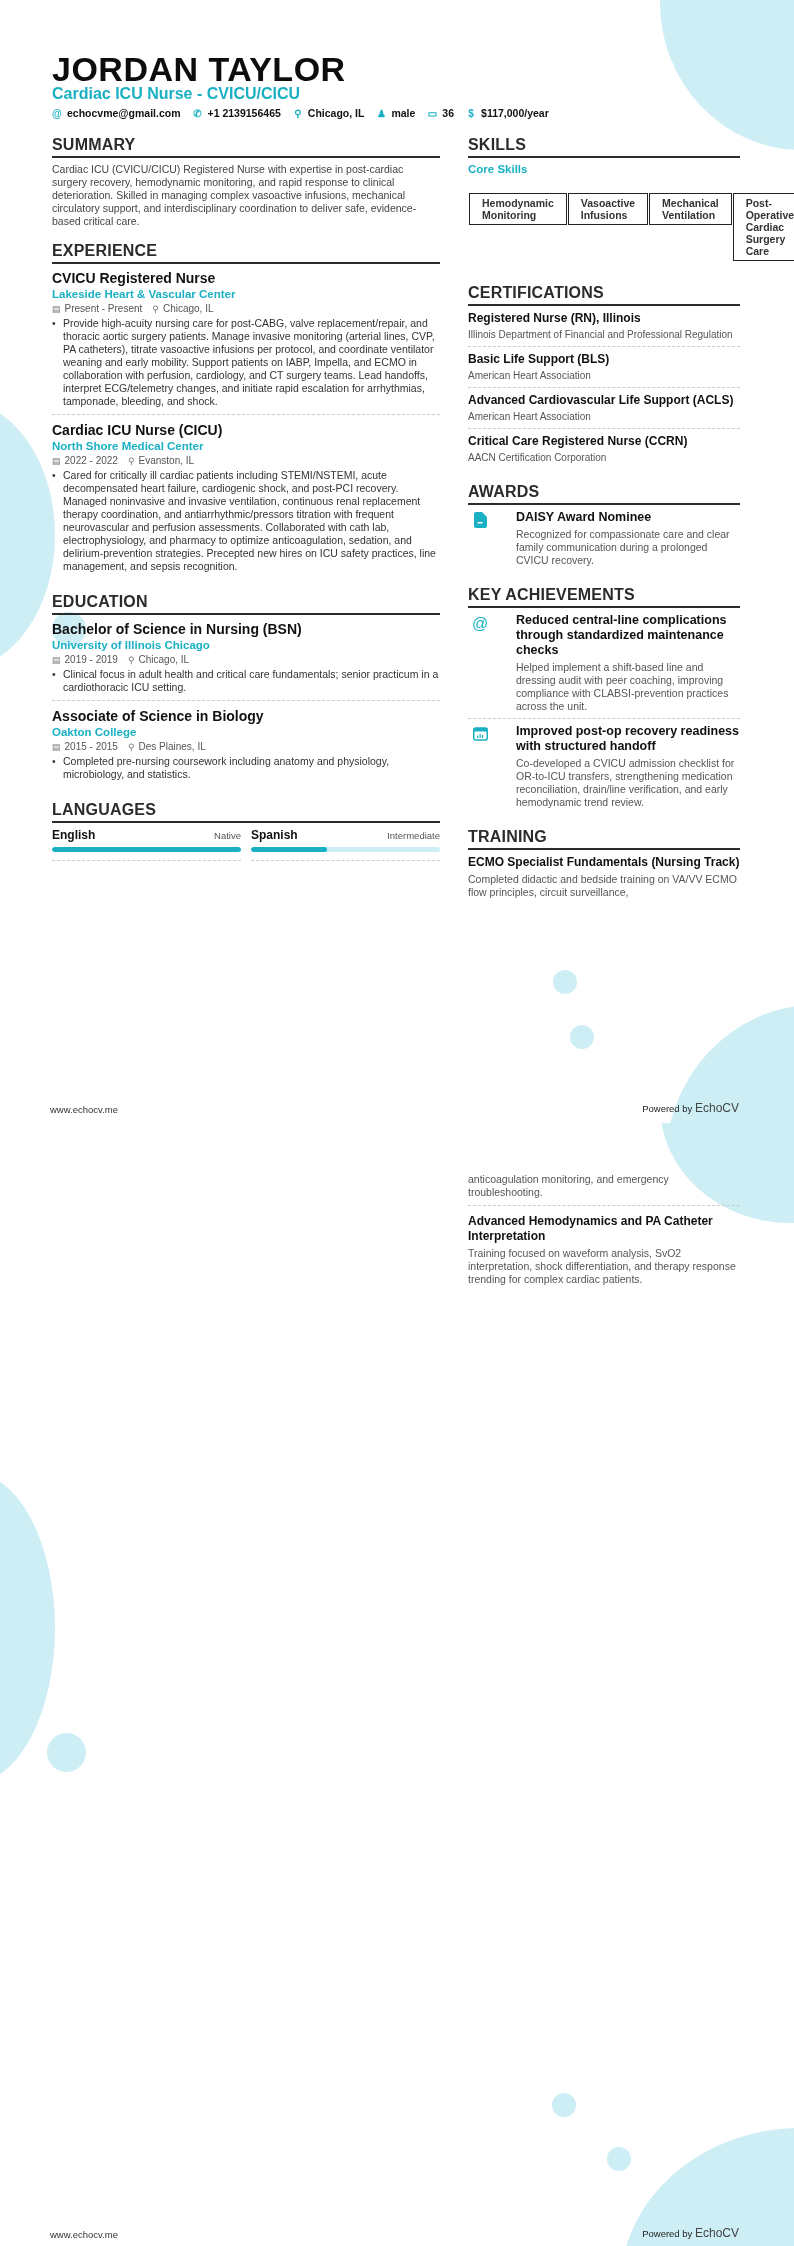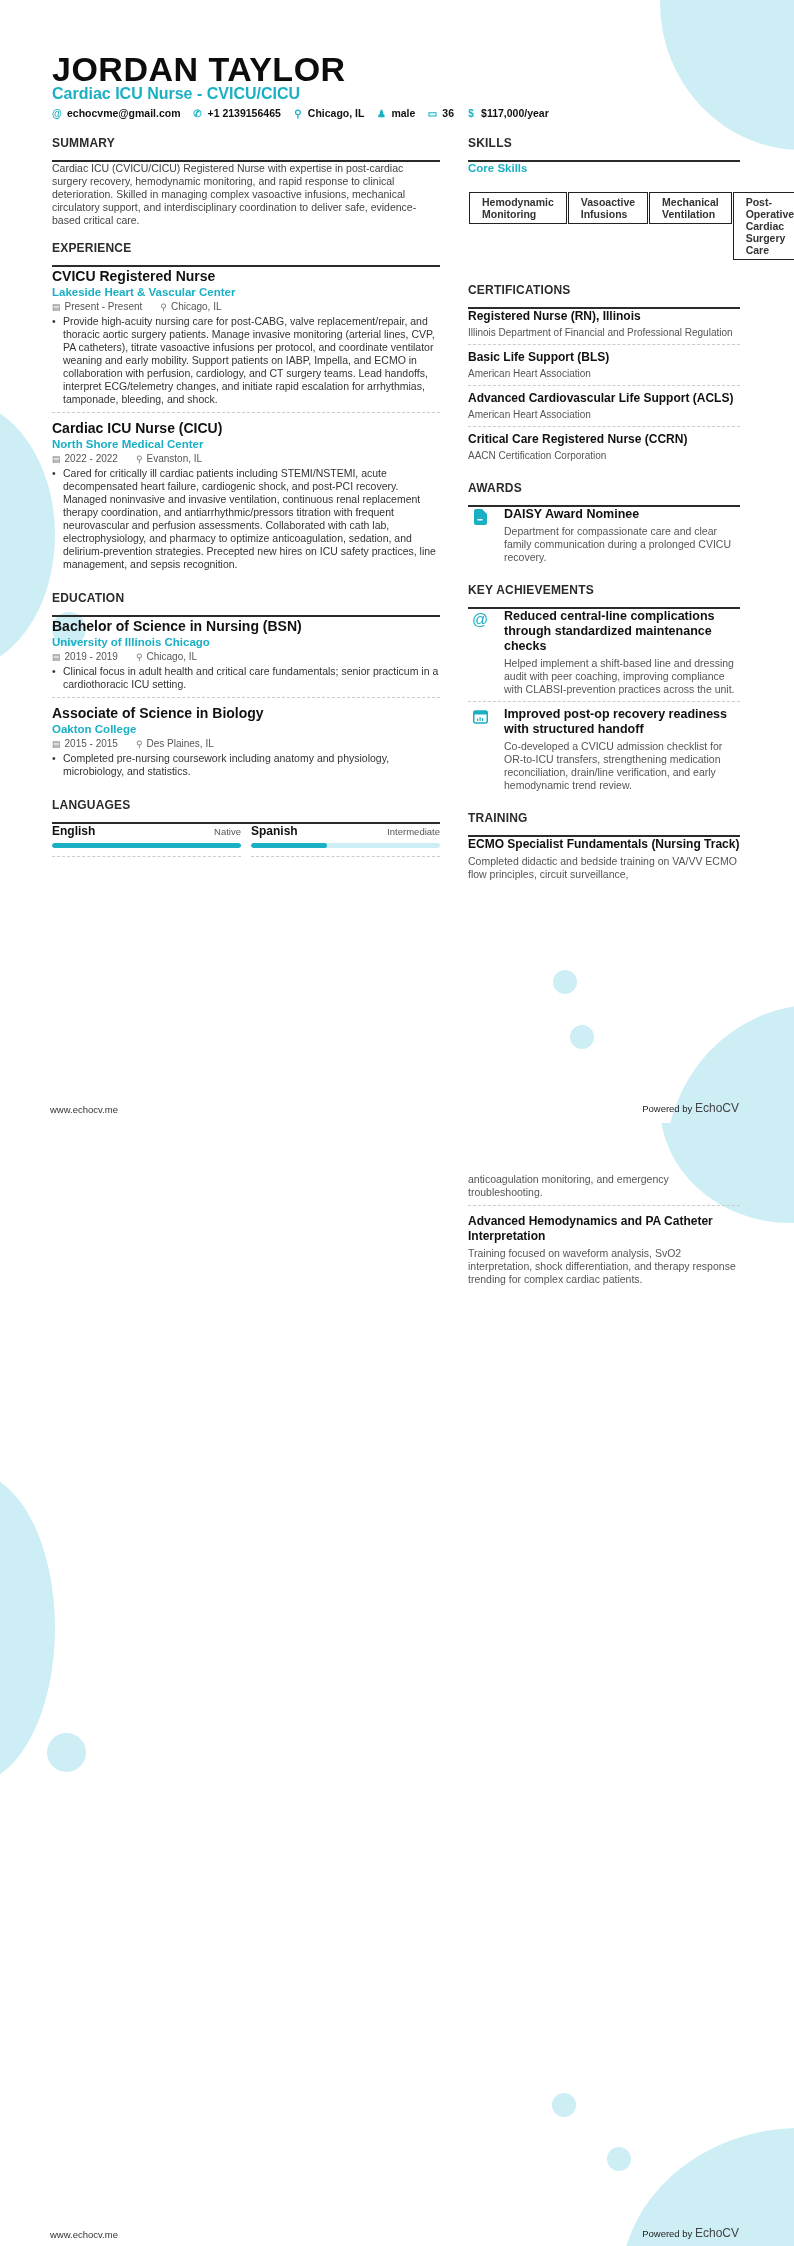--- a/index.html
+++ b/index.html
@@ -13,29 +13,29 @@
 
   .name { position: absolute; left: 52px; top: 50px; font-size: 34px; font-weight: 700; color: #0d0d0d; letter-spacing: 0.5px; }
   .title { position: absolute; left: 52px; top: 85px; font-size: 16px; font-weight: 700; color: #1ab0c4; }
   .contacts { position: absolute; left: 52px; top: 107px; display: flex; gap: 12px; font-size: 10.5px; font-weight: 700; color: #111; align-items: center; }
   .contact { display: flex; align-items: center; gap: 5px; }
   .cicon { color: #1ab0c4; font-size: 10px; width: 10px; text-align: center; }
 
   .col-left { left: 52px; top: 136px; width: 388px; }
   .col-right { left: 468px; top: 136px; width: 272px; }
 
-  .sec-title { font-size: 12px; font-weight: 700; color: #2b2b2b; padding-bottom: 10px; border-bottom: 2.5px solid #2b2b2b; letter-spacing: 0.2px; }
+  .sec-title { font-size: 16px; font-weight: 700; color: #2b2b2b; padding-bottom: 2px; border-bottom: 2.5px solid #2b2b2b; margin-bottom: 5px; letter-spacing: 0.2px; }
   .section { margin-bottom: 14px; }
   .summary-text { font-size: 10.5px; line-height: 13px; color: #444; }
 
   .entry { padding-bottom: 6px; margin-bottom: 6px; border-bottom: 1px dashed #ccc; }
   .entry:last-child { border-bottom: none; }
   .entry-title { font-size: 14px; font-weight: 700; color: #111; line-height: 18px; }
   .entry-org { font-size: 11.5px; font-weight: 700; color: #1ab0c4; line-height: 15px; }
-  .meta { display: flex; gap: 18px; font-size: 10px; color: #555; line-height: 13px; }
+  .meta { display: flex; gap: 10px; font-size: 10px; color: #555; line-height: 13px; }
   .meta span.i { color: #777; margin-right: 4px; font-size: 9px; }
   .bullet { display: flex; font-size: 10.5px; line-height: 13px; color: #333; margin-top: 1px; }
   .bullet .dot { width: 11px; flex: none; }
 
   .langs { display: flex; gap: 10px; }
   .lang { flex: 1; border-bottom: 1px dashed #ccc; padding-bottom: 8px; }
   .lang-head { display: flex; justify-content: space-between; align-items: baseline; }
   .lang-name { font-size: 12px; font-weight: 700; color: #111; }
   .lang-level { font-size: 9.5px; color: #555; }
   .bar { height: 5px; background: #cdeef5; border-radius: 3px; margin-top: 5px; overflow: hidden; }
@@ -43,21 +43,21 @@
 
   .sub-title { font-size: 11.5px; font-weight: 700; color: #1ab0c4; margin-bottom: 18px; }
   .skill { display: inline-block; border: 1.5px solid #222; padding: 3px 12px; font-size: 10.5px; font-weight: 700; color: #333; margin-bottom: 9px; margin-left: 1px; }
   .skills-list { display: flex; flex-direction: row; align-items: flex-start; }
 
   .cert { padding-bottom: 5px; margin-bottom: 5px; border-bottom: 1px dashed #ccc; }
   .cert:last-child { border-bottom: none; }
   .cert-name { font-size: 12px; font-weight: 700; color: #111; line-height: 15px; }
   .cert-org { font-size: 10px; color: #555; line-height: 13px; margin-top: 2px; }
 
-  .ach { display: flex; gap: 12px; padding-bottom: 5px; margin-bottom: 5px; border-bottom: 1px dashed #ccc; }
+  .ach { display: flex; gap: 24px; padding-bottom: 5px; margin-bottom: 5px; border-bottom: 1px dashed #ccc; }
   .ach:last-child { border-bottom: none; }
   .ach-icon { width: 24px; flex: none; color: #1ab0c4; font-size: 16px; text-align: center; padding-top: 2px; }
   .ach-title { font-size: 12.5px; font-weight: 700; color: #111; line-height: 15px; }
   .ach-desc { font-size: 10.5px; color: #555; line-height: 13px; margin-top: 3px; }
 
   .train-title { font-size: 12px; font-weight: 700; color: #111; line-height: 15px; }
   .train-desc { font-size: 10.5px; color: #555; line-height: 13px; margin-top: 3px; }
 
   .footer-l { position: absolute; left: 50px; font-size: 9.5px; color: #333; z-index: 2; }
   .footer-r { position: absolute; right: 55px; font-size: 9.5px; color: #222; z-index: 2; }
@@ -228,21 +228,21 @@
       <div class="sec-title">AWARDS</div>
       <div class="ach">
         <div class="ach-icon">
           <svg width="13" height="16" viewBox="0 0 13 16">
               <path d="M0 2 Q0 0 2 0 H8 L13 5 V14 Q13 16 11 16 H2 Q0 16 0 14 Z" fill="#1ab0c4"></path>
               <rect x="3.5" y="10" width="5" height="1.5" fill="#fff"></rect>
             </svg>
         </div>
         <div>
           <div class="ach-title">DAISY Award Nominee</div>
-          <div class="ach-desc">Department for compassionate care and clear family communication during a prolonged CVICU recovery.</div>
+          <div class="ach-desc">Recognized for compassionate care and clear family communication during a prolonged CVICU recovery.</div>
         </div>
       </div>
     </div>
 
     <div class="section">
       <div class="sec-title">KEY ACHIEVEMENTS</div>
       <div class="ach">
         <div class="ach-icon">@</div>
         <div>
           <div class="ach-title">Reduced central-line complications through standardized maintenance checks</div>

